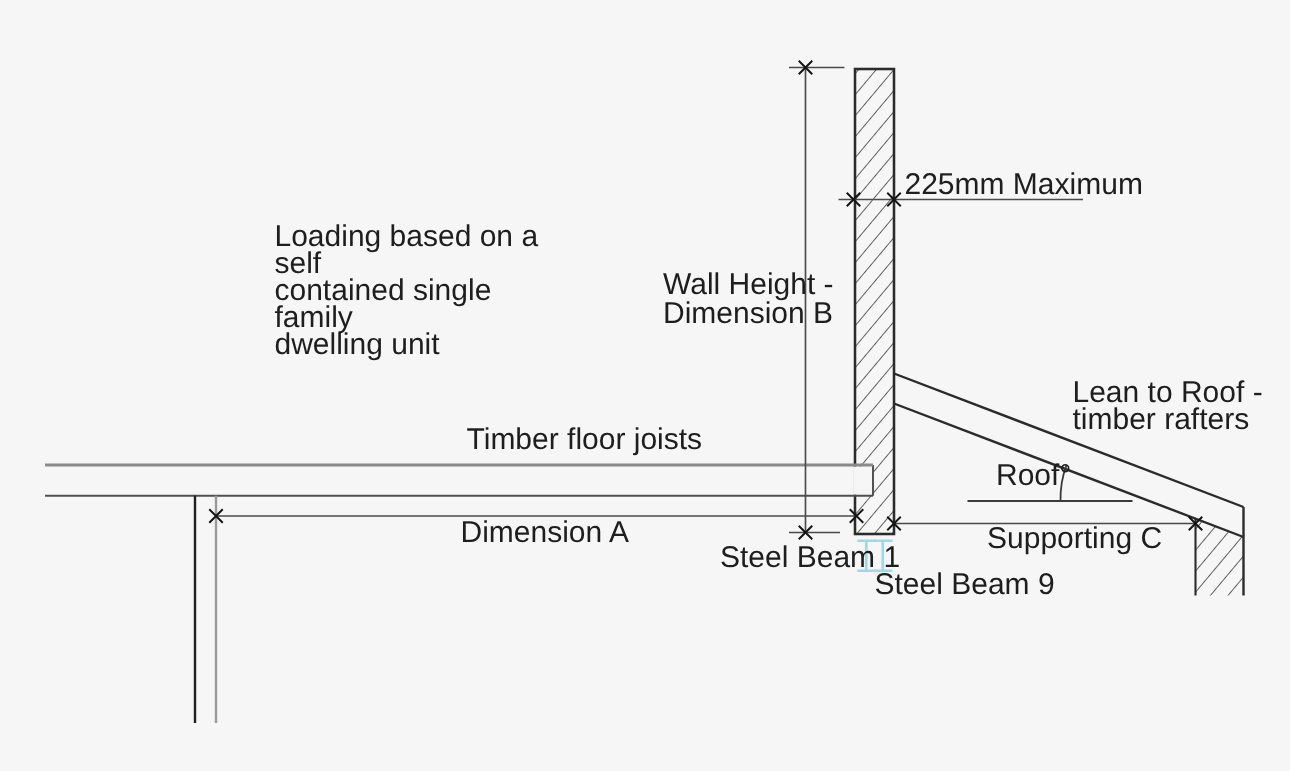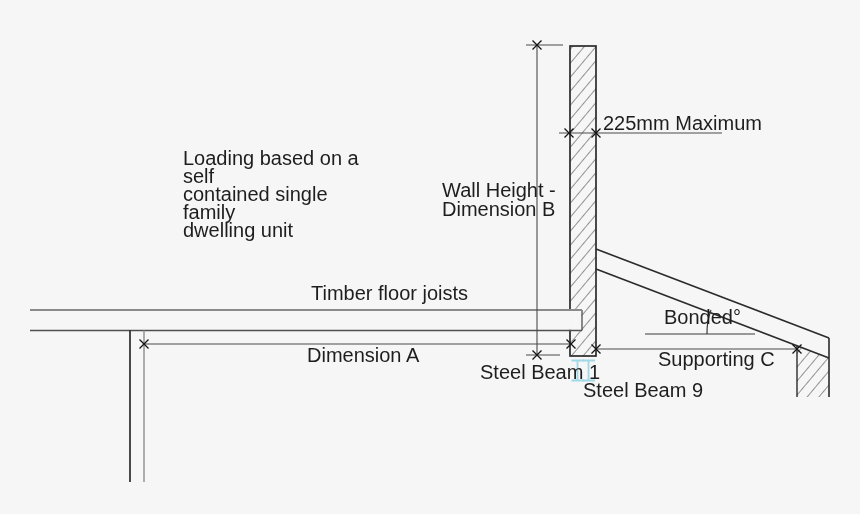--- a/index.html
+++ b/index.html
@@ -114,24 +114,26 @@
 contained single family
 dwelling unit</div>
 
   <div class="lbl" style="left:442px; top:164px;margin-top:17px;">Wall Height -
 Dimension B</div>
 
   <div class="lbl" style="left:603px; top:114px;">225mm Maximum</div>
 
 
 
+  <div class="lbl lh18" style="left:715px; top:253px;">Lean to Roof -
+timber rafters</div>
 
   <div class="lbl" style="left:290px; top:284px;margin-left:21px;">Timber floor joists</div>
 
-  <div class="lbl" style="left:664px; top:308px;">Bonded°</div>
+  <div class="lbl" style="left:664px; top:308px;">Roof°</div>
 
   <div class="lbl" style="left:307px; top:346px;">Dimension A</div>
 
   <div class="lbl" style="left:658px; top:350px;">Supporting C</div>
 
   <div class="lbl" style="left:480px; top:363px;">Steel Beam 1</div>
 
   <div class="lbl" style="left:583px; top:381px;">Steel Beam 9</div>
 
 

